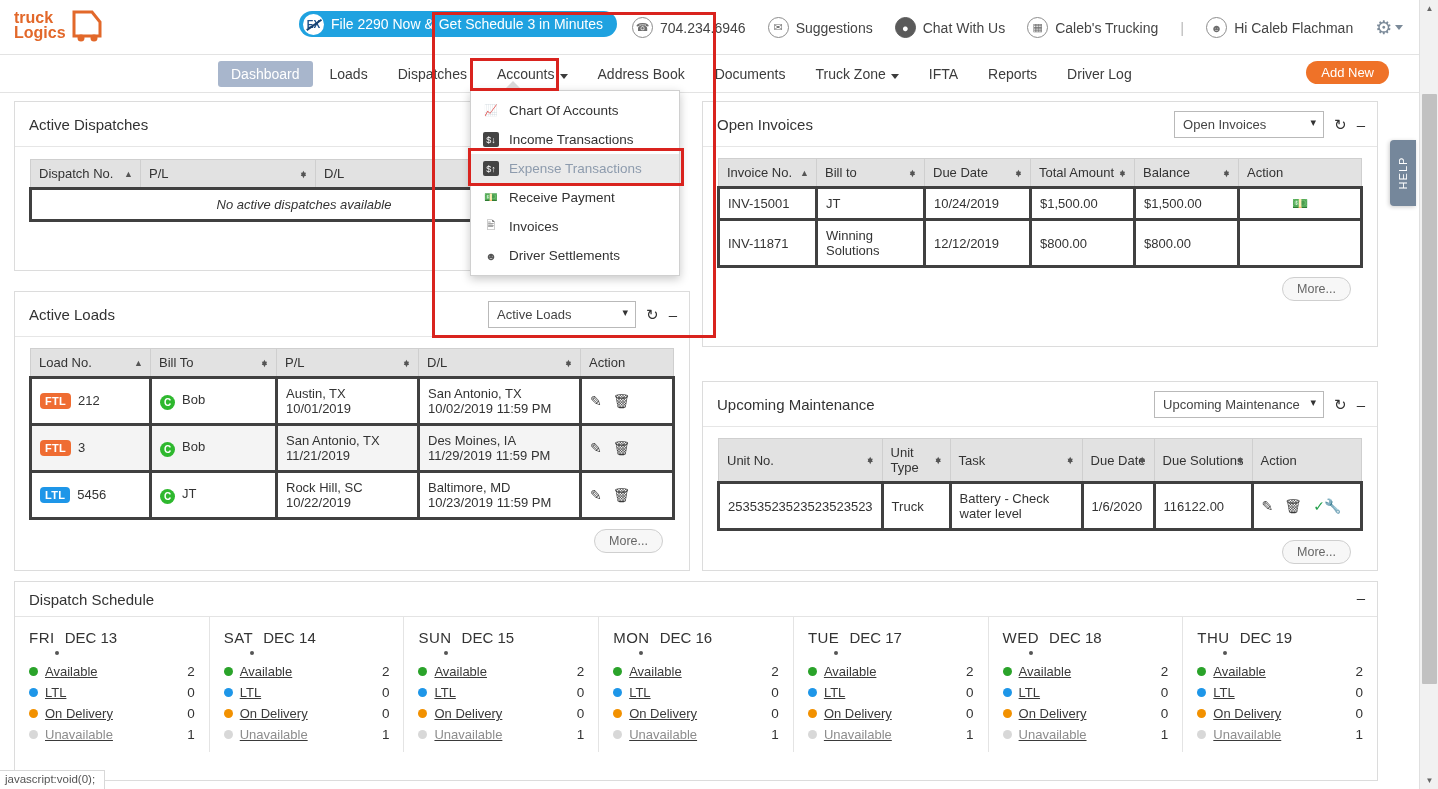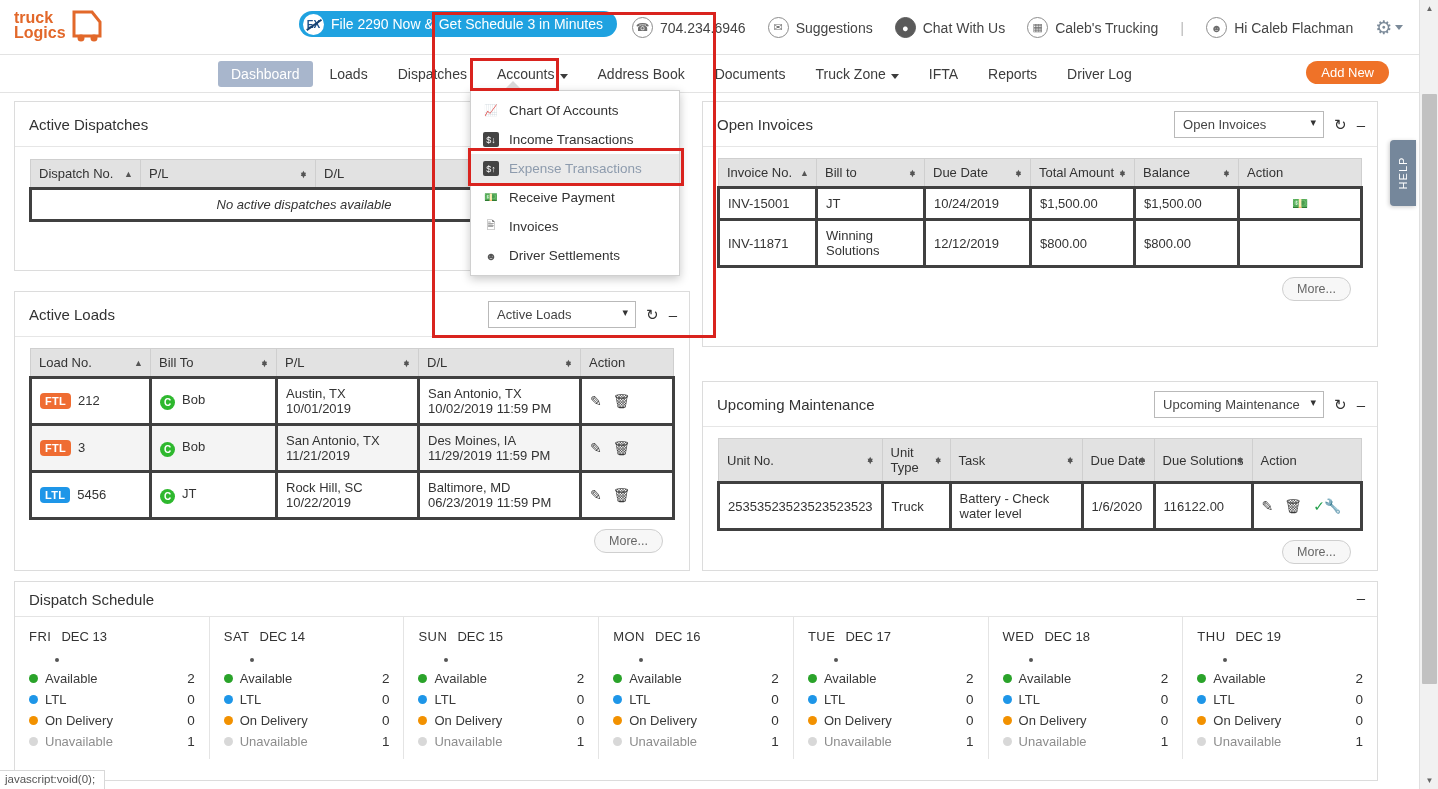--- a/index.html
+++ b/index.html
@@ -113,28 +113,28 @@
   .cdot { display:inline-block; width:15px; height:15px; border-radius:50%;
           background:#2eb82e; color:#fff; font-size:10px; font-weight:bold;
           text-align:center; line-height:15px; margin-right:7px; vertical-align:-2px;}
   .act { display:flex; align-items:center; gap:11px; }
   .act span { cursor:pointer; font-size:14px; color:#3a3a3a; }
 
   
   .sched-body { display:flex; }
   .sched-col { flex:1; border-right:1px solid #e4e4e4; padding:12px 14px 4px 14px; }
   .sched-col:last-child { border-right:none; }
-  .sched-date { font-size:13px; color:#333; margin-bottom:14px; white-space:nowrap;}
+  .sched-date { font-size:15px; color:#333; margin-bottom:5px; white-space:nowrap;}
   .sched-date .dow { letter-spacing:.5px; }
   .sched-date .dt { margin-left:10px; }
   .sched-dot-sm { width:4px;height:4px;background:#555;border-radius:50%;
                   margin:2px 0 9px 26px;}
   .sched-row { display:flex; align-items:center; font-size:13px; color:#3a3a3a;
                margin-bottom:6px; }
-  .sched-row .lb { display:flex; align-items:center; gap:7px; flex:1; }
+  .sched-row .lb { display:flex; align-items:center; gap:7px; flex:1;text-decoration:underline; }
   .sdot { width:9px;height:9px;border-radius:50%; flex:none;}
   .s-av{background:#2aa32a;} .s-ltl{background:#1e96e8;}
   .s-od{background:#f29100;} .s-un{background:#d8d8d8;}
   .sched-row .vl { font-size:13.5px; color:#333; }
 
   
   .help-tab { position:absolute; right:22px; top:140px; width:26px; height:66px;
               background:#75879b; border-radius:4px 0 0 4px; color:#fff;
               display:flex; align-items:center; justify-content:center;
               font-size:11px; letter-spacing:1px; cursor:pointer; z-index:50;
@@ -377,21 +377,21 @@
         </tr>
         <tr>
           <td><span class="badge ltl">LTL</span><span>5456</span></td>
           <td><span class="cdot">C</span><span>JT</span></td>
           <td>
                 <div>Rock Hill, SC</div>
                 <div>10/22/2019</div>
               </td>
           <td>
                 <div>Baltimore, MD</div>
-                <div>06/23/2019 11:59 PM</div>
+                <div>10/23/2019 11:59 PM</div>
               </td>
           <td>
                 <div class="act">
                   <span>✎</span>
                   <span>🗑</span>
                 </div>
               </td>
         </tr>
       </tbody>
         </table>

